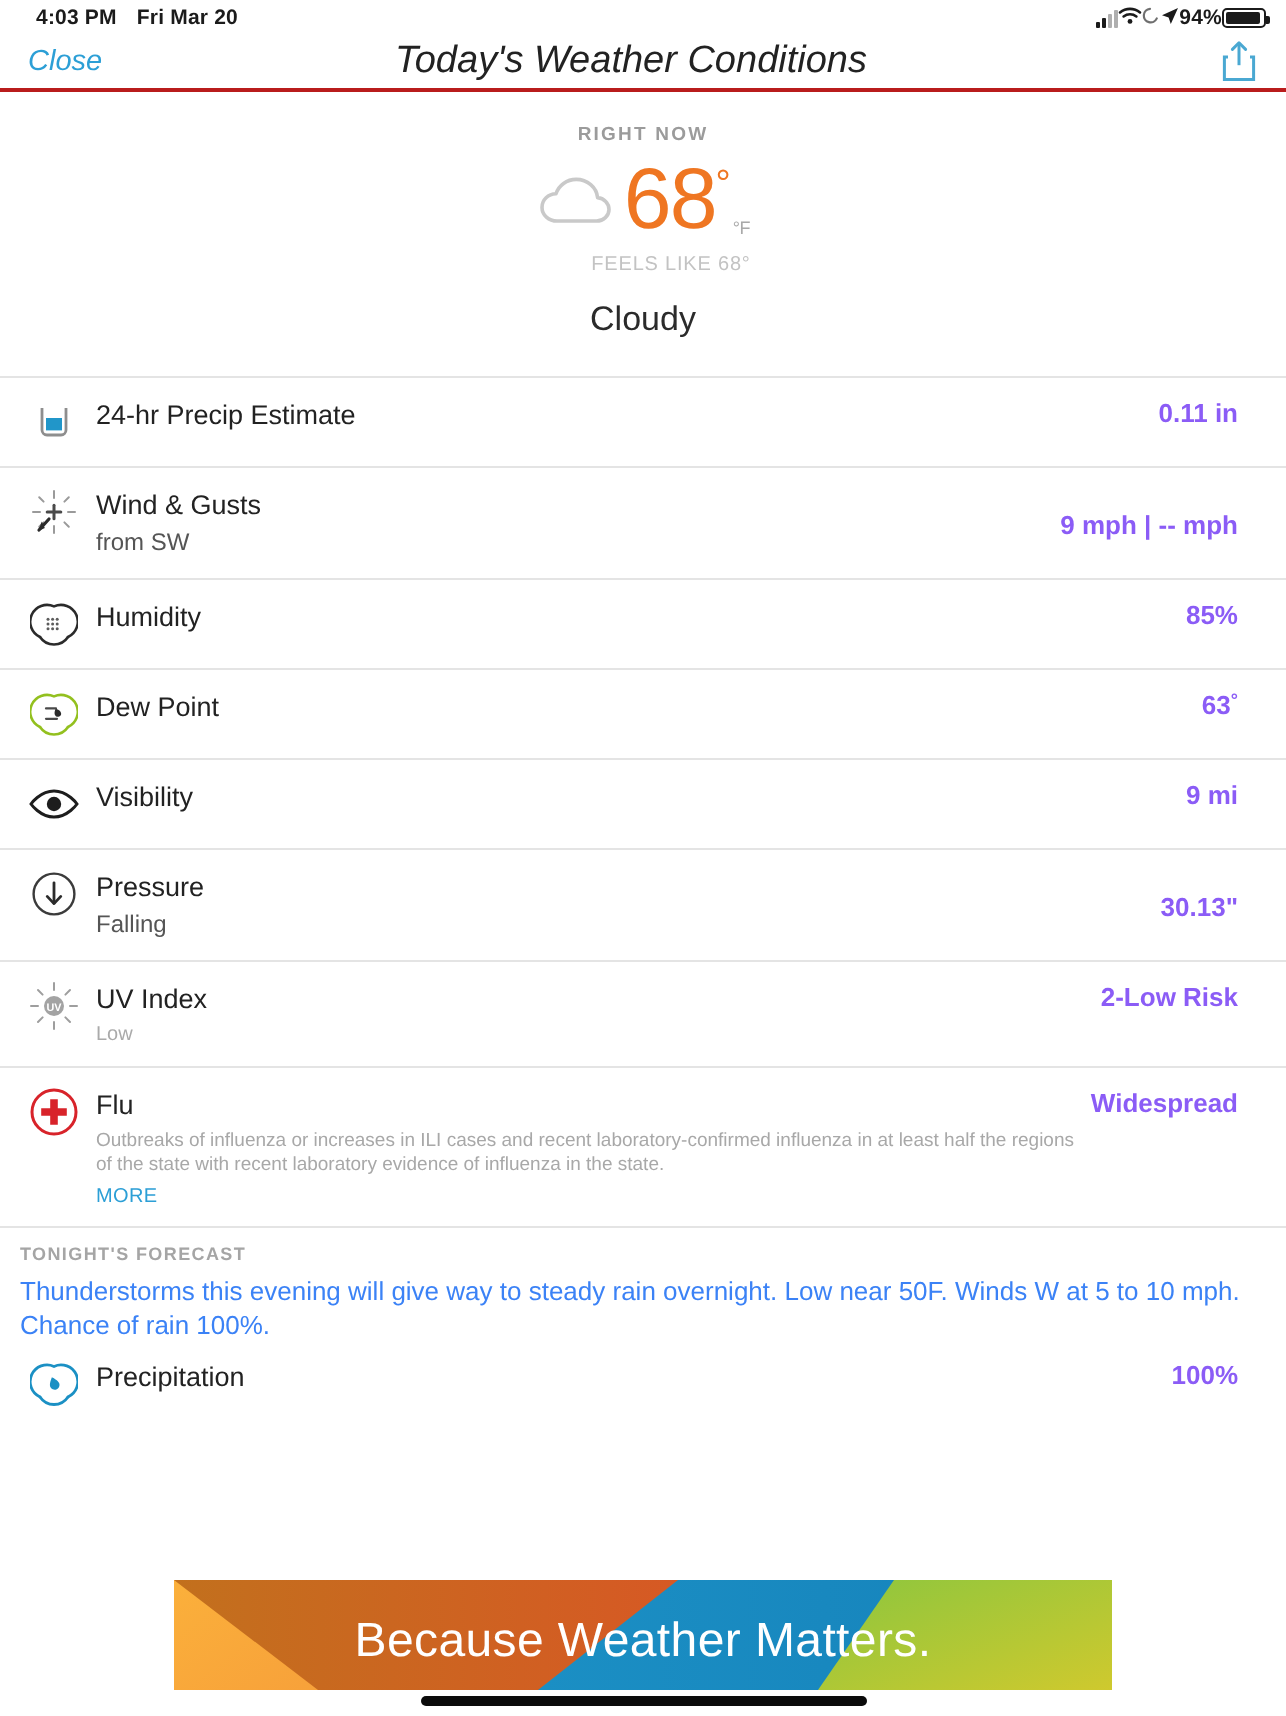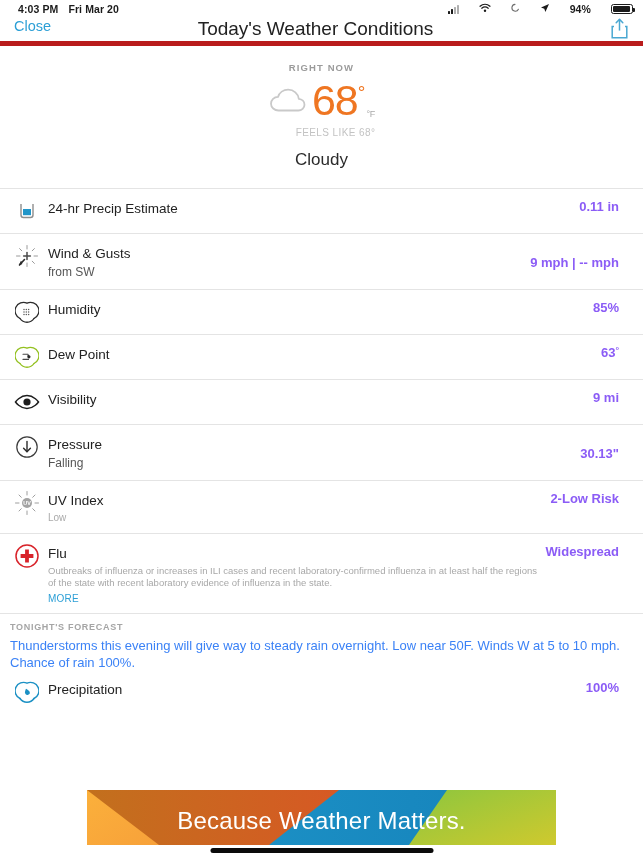--- a/index.html
+++ b/index.html
@@ -12,43 +12,44 @@
   .screen { position: relative; width: 643px; height: 858px; background: #fff; }
 
   
   .statusbar {
     height: 18px; display: flex; align-items: center;
     padding: 0 10px 0 18px; font-size: 10.5px; color: #1b1b1b;
     font-weight: 600; letter-spacing: .1px;
   }
   .sb-time { margin-right: 10px; }
   .sb-date { }
-  .sb-right { margin-left: auto; display: flex; align-items: center; gap: 20px; }
+  .sb-right { margin-left: auto; display: flex; align-items: center; gap: 0; }
   .sig { display: flex; align-items: flex-end; gap: 1px; height: 9px; }
   .sig i { display: block; width: 2px; background: #1b1b1b; border-radius: .5px; }
   .sig i:nth-child(1) { height: 3px; }
   .sig i:nth-child(2) { height: 5px; }
   .sig i:nth-child(3) { height: 7px; opacity: .35; }
   .sig i:nth-child(4) { height: 9px; opacity: .35; }
   .sb-batt-txt { font-size: 10.5px; font-weight: 700; }
   .batt {
     width: 22px; height: 10px; border: 1px solid #1b1b1b; border-radius: 2.5px;
     position: relative; padding: 1px;
   }
   .batt::after {
     content: ""; position: absolute; right: -3px; top: 3px;
     width: 2px; height: 4px; background: #1b1b1b; border-radius: 0 1px 1px 0;
   }
   .batt span { display: block; height: 100%; width: 94%; background: #1b1b1b; border-radius: 1px; }
 
   
   .navbar {
-    height: 28px; display: flex; 
+    height: 28px; display: flex; align-items: center;
     padding: 0 14px; position: relative; background: #fff;
-    border-bottom: 5px solid #b91c1c;
+    border-bottom: 2px solid #b91c1c;
+    font-style: italic;
   }
   .nav-close { color: #2c9fd6; font-size: 14.5px; cursor: pointer; }
   .nav-title {
     position: absolute; left: 0; right: 12px; text-align: center;
     font-size: 19px; color: #222; pointer-events: none;
   }
   .nav-share { margin-left: auto; cursor: pointer; line-height: 0; }
 
   
   .hero { padding-top: 16px; text-align: center; }

